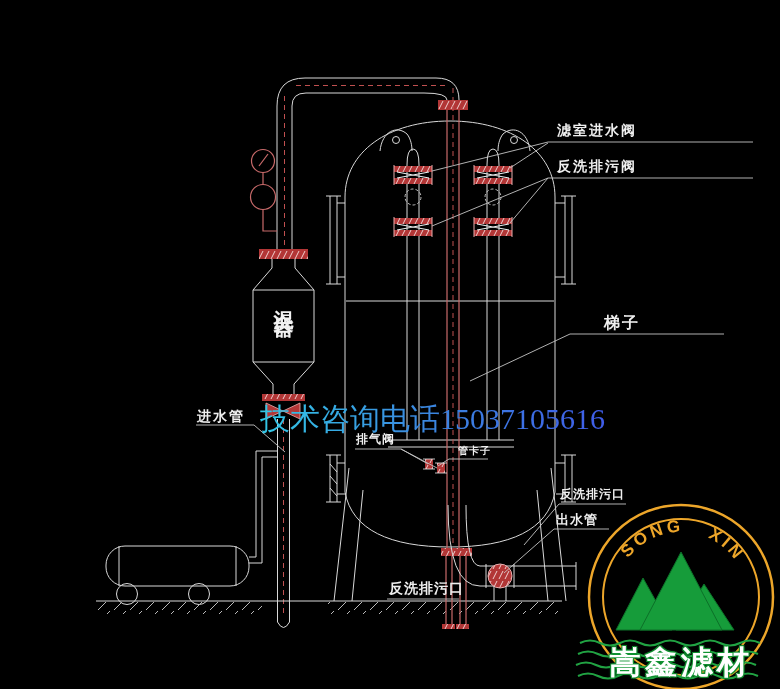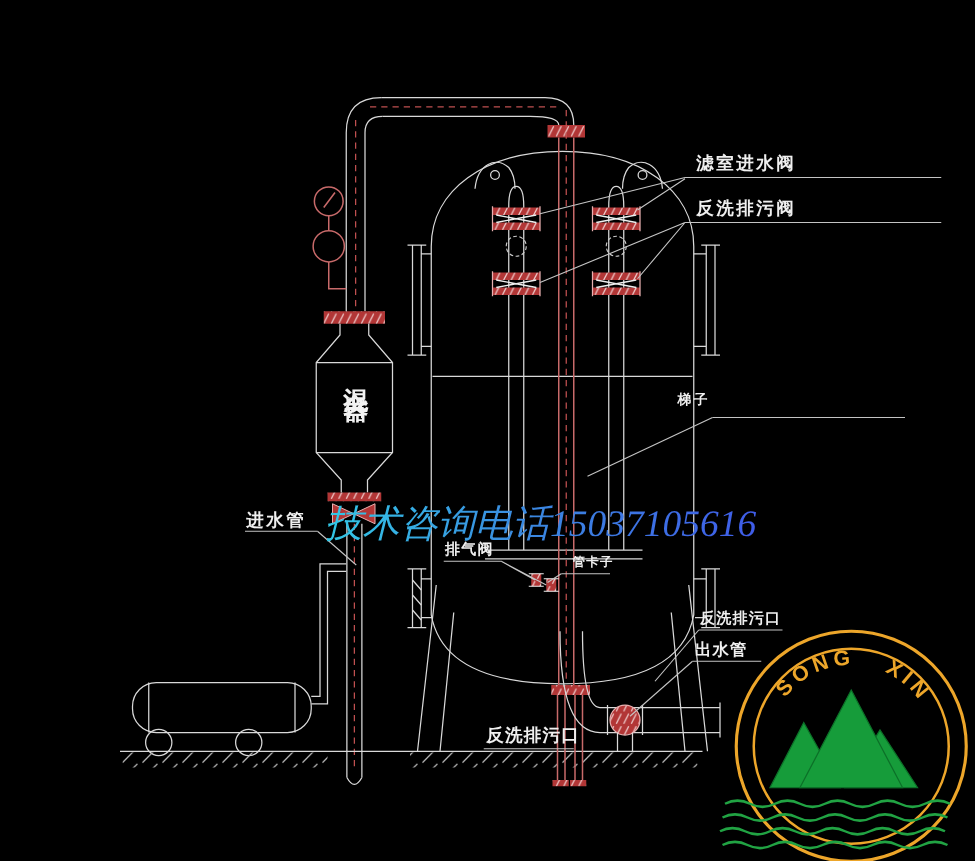--- a/index.html
+++ b/index.html
@@ -4,21 +4,21 @@
 <style>
   html,body{margin:0;padding:0;background:#000;}
   .stage{position:relative;width:780px;height:689px;background:var(--background,#000);overflow:hidden;
          font-family:"Liberation Sans",sans-serif;}
   .stage svg{position:absolute;left:0;top:0;}
   .lbl{position:absolute;color:#efefef;font-weight:bold;white-space:nowrap;line-height:1.1;}
   .title{position:absolute;left:254px;top:38px;width:400px;color:#dcdcdc;font-size:30px;letter-spacing:3px;
          font-family:"Liberation Serif",serif;white-space:nowrap;font-weight:normal;}
   .phone{position:absolute;left:260px;top:399px;font-size:30px;font-family:"Liberation Serif",serif;
          white-space:nowrap;background:linear-gradient(90deg,var(--phone-blue-start,#32c8e6),#3a8ae0 45%,var(--phone-blue-end,#3f5ce8));
-         -webkit-background-clip:text;background-clip:text;color:transparent;font-style:italic;}
+         -webkit-background-clip:text;background-clip:text;color:transparent;}
   @supports not ((-webkit-background-clip:text) or (background-clip:text)){
     .phone{background:none;color:#3f7fe0;}
   }
   .vtext{position:absolute;left:271px;top:294px;writing-mode:vertical-rl;text-orientation:upright;
          color:#f2f2f2;font-size:20px;font-weight:bold;letter-spacing:4px;}
   .aerator-label{left:126px;top:551px;font-size:25px;letter-spacing:5px;color:#f5f5f5;}
   .company{position:absolute;left:600px;top:641px;width:162px;text-align:center;font-size:32px;font-weight:bold;
            letter-spacing:4px;color:#fff;white-space:nowrap;
            text-shadow:0 0 3px #0f9a35,1px 1px 0 #128a2e,-1px -1px 0 #128a2e,1px -1px 0 #128a2e,-1px 1px 0 #128a2e;}
   .ln{stroke:var(--drawing-line,#d9d9d9);stroke-width:1;fill:none;}
@@ -177,22 +177,23 @@
     <path class="wave" d="M578,676 q10,-5 20,0 t20,0 t20,0 t20,0 t20,0 t20,0 t20,0 t20,0 t20,0"></path>
     <path id="arcpath" d="M 627,560 A 66,66 0 0 1 735,560" fill="none"></path>
     <text class="arc-text"><textPath href="#arcpath" startOffset="2">SONG XIN</textPath></text>
   </g>
 </svg>
 
 <div class="phone">技术咨询电话15037105616</div>
 
 <div class="lbl" style="left:557px;top:123px;font-size:14px;letter-spacing:2px;">滤室进水阀</div>
 <div class="lbl" style="left:557px;top:159px;font-size:14px;letter-spacing:2px;">反洗排污阀</div>
-<div class="lbl" style="left:542px;top:314px;font-size:11px;letter-spacing:2px;">梯子</div>
+<div class="lbl" style="left:604px;top:314px;font-size:16px;letter-spacing:2px;">梯子</div>
 <div class="lbl" style="left:560px;top:488px;font-size:12px;letter-spacing:1px;">反洗排污口</div>
 <div class="lbl" style="left:556px;top:513px;font-size:13px;letter-spacing:1px;">出水管</div>
 <div class="lbl" style="left:197px;top:409px;font-size:14px;letter-spacing:2px;">进水管</div>
 <div class="lbl" style="left:356px;top:433px;font-size:12px;letter-spacing:1px;text-align:center;">排气阀</div>
 <div class="lbl" style="left:458px;top:445px;font-size:10px;letter-spacing:1px;">管卡子</div>
 <div class="lbl" style="left:389px;top:581px;font-size:14px;letter-spacing:1px;">反洗排污口</div>
 <div class="vtext">混合器</div>
+<div class="company">嵩鑫滤材</div>
 
 </div>
 
 </body></html>

